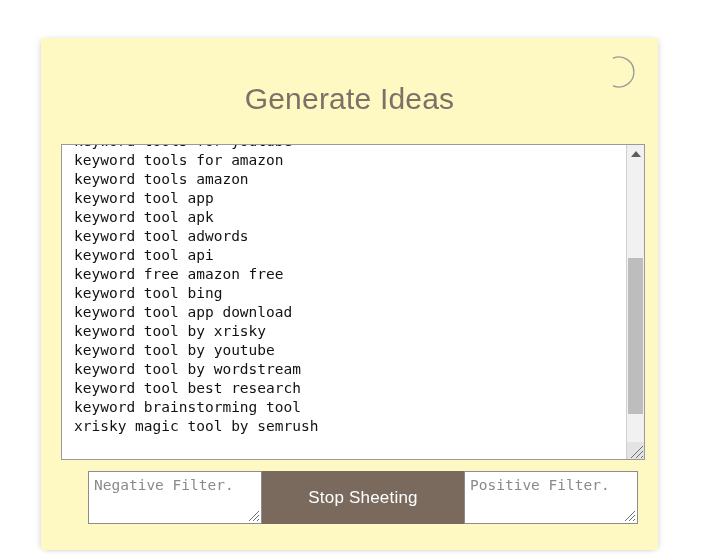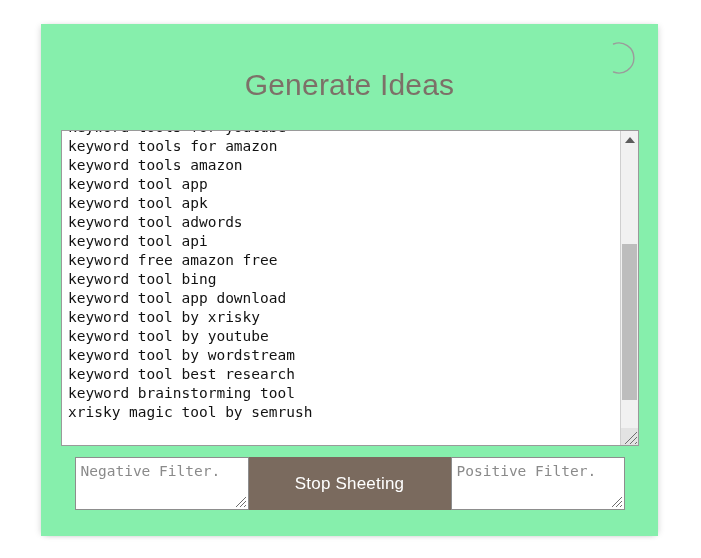--- a/index.html
+++ b/index.html
@@ -16,24 +16,24 @@
     position: relative;
     width: 701px;
     height: 558px;
     background: #ffffff;
   }
 
   
   .card {
     position: absolute;
     left: 41px;
-    top: 24px;
+    top: 38px;
     width: 617px;
     height: 512px;
-    background: #86efac;
+    background: #fef9c3;
     box-shadow: -3px 0 6px -2px rgba(0,0,0,0.13),
                  3px 0 6px -2px rgba(0,0,0,0.13),
                  0 3px 6px -3px rgba(0,0,0,0.10);
   }
 
   
   .header {
     position: relative;
     height: 95px;
   }
@@ -65,20 +65,21 @@
   .list-wrap {
     position: absolute;
     left: 20px;
     top: 106px;
     width: 576px;
     height: 314px;
     border: 1px solid #9a9a9a;
     background: #ffffff;
     display: flex;
     overflow: hidden;
+    padding-left: 6px;
   }
 
   .list-inner {
     flex: 1 1 auto;
     overflow: hidden;
     position: relative;
   }
 
   .list-lines {
     position: absolute;
@@ -157,21 +158,21 @@
 
   
   .controls {
     position: absolute;
     left: 20px;
     top: 433px;
     width: 577px;
     height: 58px;
     display: flex;
     align-items: stretch;
-    justify-content: center;
+    justify-content: flex-end;
   }
 
   .filter-box {
     position: relative;
     width: 174px;
     height: 53px;
     border: 1px solid #8d8d8d;
     background: #ffffff;
     box-sizing: border-box;
     overflow: hidden;

